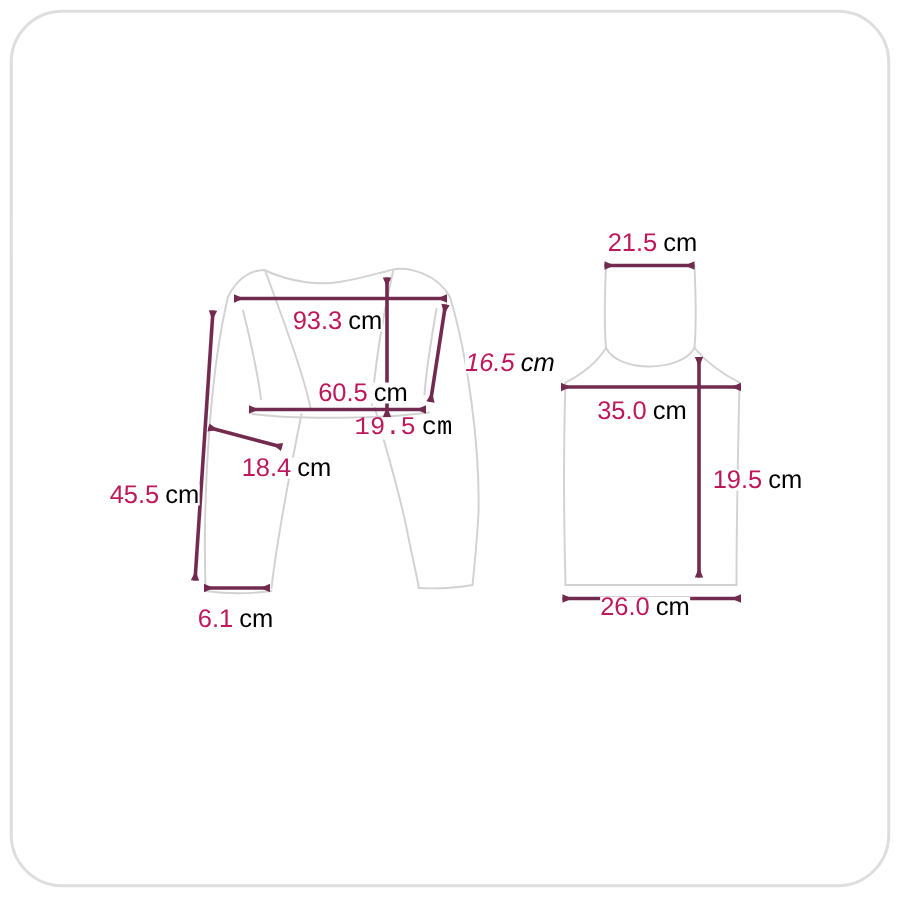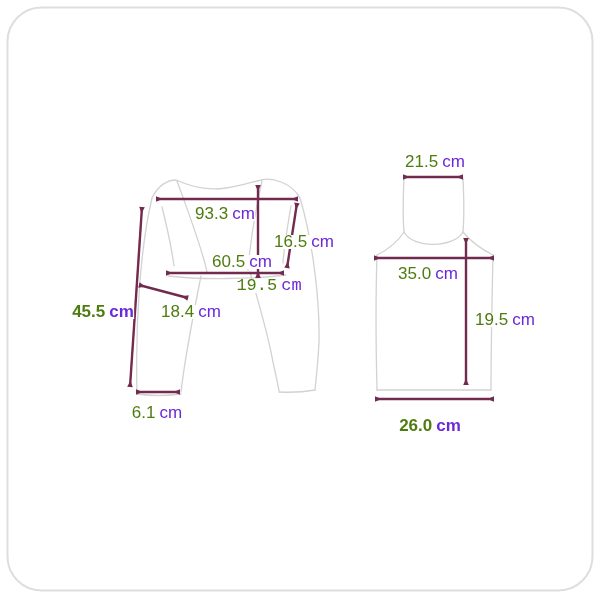--- a/index.html
+++ b/index.html
@@ -34,24 +34,24 @@
   .dim-label {
     position: absolute;
     transform: translate(-50%, -50%);
     white-space: nowrap;
     background: #ffffff;
     line-height: 14px;
     font-size: 17px;
     padding: 0;
   }
   .dim-label .val {
-    color: #4d7c0f;
+    color: #be185d;
   }
   .dim-label .unit {
-    color: #6d28d9;
+    color: #000000;
     margin-left: 4px;
   }
   svg .garment {
     stroke: #d2d2d2;
     stroke-width: 1.3;
     fill: none;
     stroke-linecap: round;
     stroke-linejoin: round;
   }
   svg .dim {
@@ -120,54 +120,54 @@
       <line class="dim" x1="375" y1="399" x2="494" y2="399" marker-start="url(#capS)" marker-end="url(#capE)"></line>
     </g>
   </svg>
 
   <div class="labels">
 
     <div class="dim-label" style="left:225px; top:214px;">
       <span class="val">93.3</span><span class="unit">cm</span>
     </div>
 
-    <div class="dim-label" style="left:304px; top:242px;">
+    <div class="dim-label" style="left:340px; top:242px;font-style:italic;">
       <span class="val">16.5</span><span class="unit">cm</span>
     </div>
 
     <div class="dim-label" style="left:242px; top:262px;">
       <span class="val">60.5</span><span class="unit">cm</span>
     </div>
 
     <div class="dim-label" style="left:269px; top:286px;font-family:Liberation Mono, monospace;">
       <span class="val">19.5</span><span class="unit">cm</span>
     </div>
 
     <div class="dim-label" style="left:191px; top:312px;">
       <span class="val">18.4</span><span class="unit">cm</span>
     </div>
 
-    <div class="dim-label" style="left:103px; top:312px;font-weight:bold;">
+    <div class="dim-label" style="left:103px; top:330px;">
       <span class="val">45.5</span><span class="unit">cm</span>
     </div>
 
     <div class="dim-label" style="left:157px; top:413px;">
       <span class="val">6.1</span><span class="unit">cm</span>
     </div>
 
     <div class="dim-label" style="left:435px; top:162px;">
       <span class="val">21.5</span><span class="unit">cm</span>
     </div>
 
     <div class="dim-label" style="left:428px; top:274px;">
       <span class="val">35.0</span><span class="unit">cm</span>
     </div>
 
     <div class="dim-label" style="left:505px; top:320px;">
       <span class="val">19.5</span><span class="unit">cm</span>
     </div>
 
-    <div class="dim-label" style="left:430px; top:426px;font-weight:bold;">
+    <div class="dim-label" style="left:430px; top:405px;">
       <span class="val">26.0</span><span class="unit">cm</span>
     </div>
 
   </div>
 </div>
 
 </body></html>

